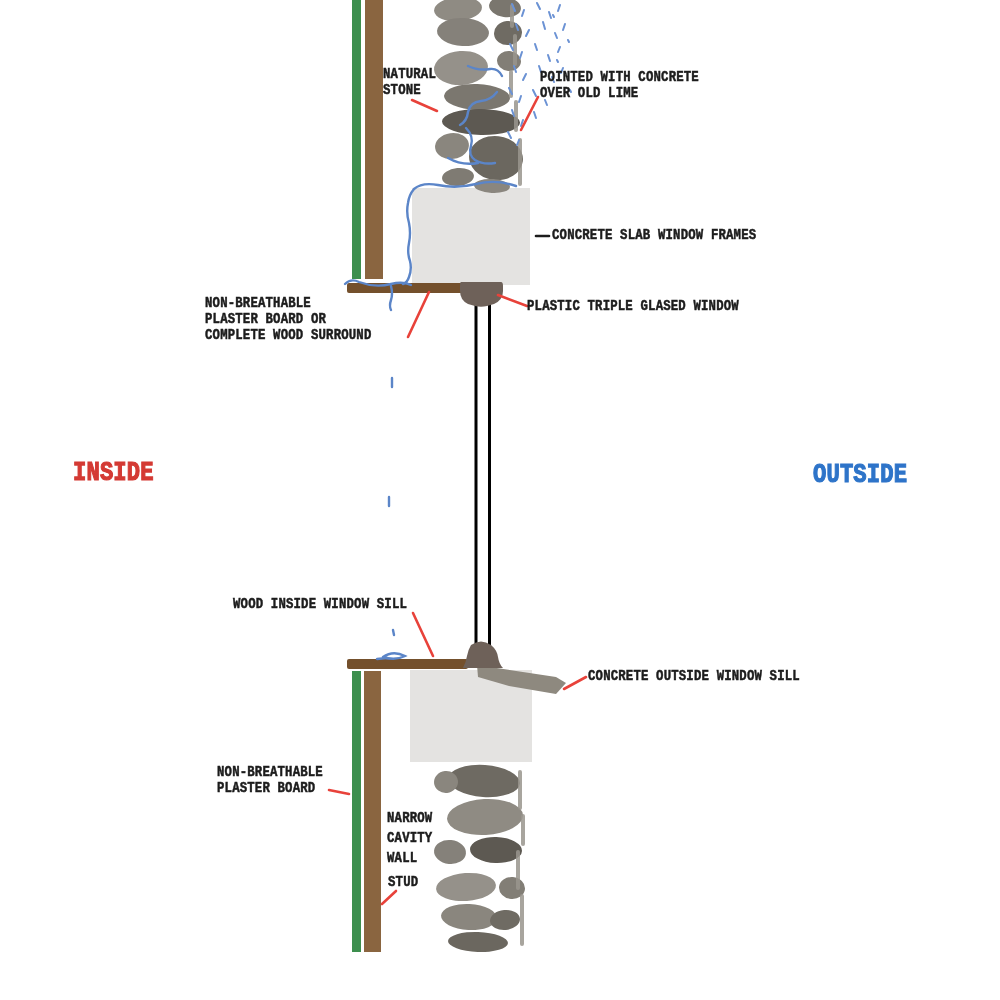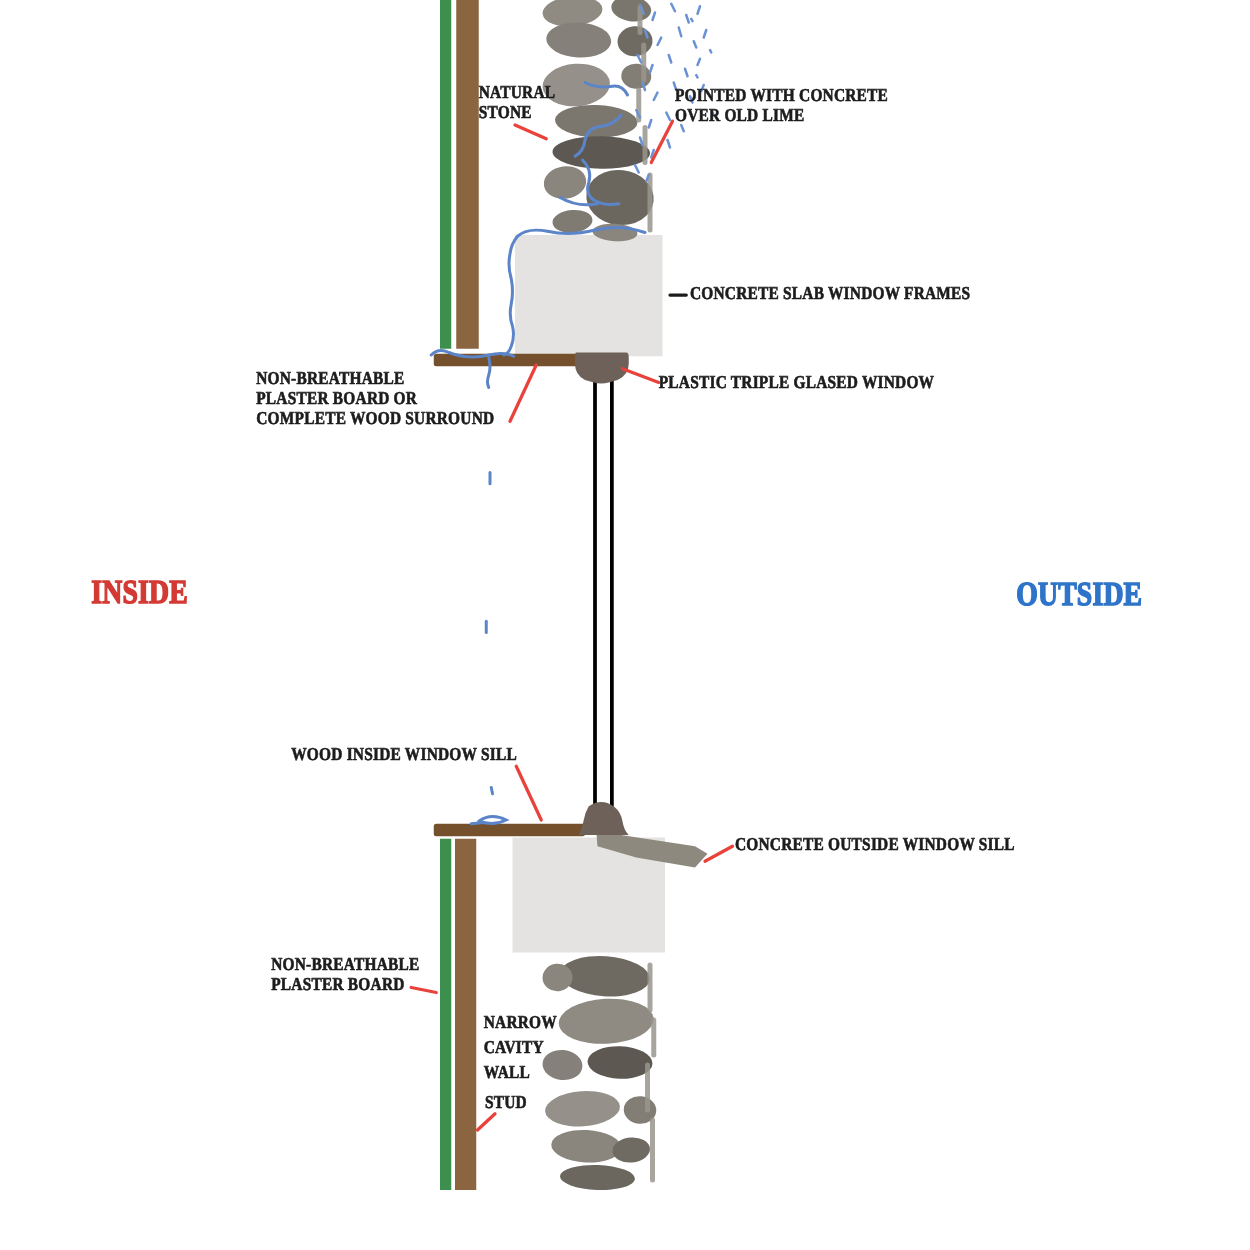--- a/index.html
+++ b/index.html
@@ -1,17 +1,17 @@
 <!DOCTYPE html>
 <html><head>
 <meta charset="utf-8">
 <style>
   html,body{margin:0;padding:0;background:#ffffff;}
   .canvas{position:relative;width:1000px;height:1000px;background:#ffffff;overflow:hidden;
-          font-family:Liberation Serif, serif;}
+          font-family:Liberation Mono, monospace;}
   .canvas svg{position:absolute;left:0;top:0;}
   .lbl{position:absolute;color:#1c1c1c;font-weight:bold;font-size:14.5px;line-height:16px;
        letter-spacing:.2px;white-space:pre-line;transform:scaleX(.85);transform-origin:left top;
        -webkit-text-stroke:.5px currentColor;}
   .lbl.lh20{line-height:20px;}
   .lbl.big{font-size:27px;line-height:28px;-webkit-text-stroke:1.2px currentColor;transform:scaleX(.82);}
   .inside{color:#d43a34;}
   .outside{color:#2e74c9;}
 </style>
 </head>

